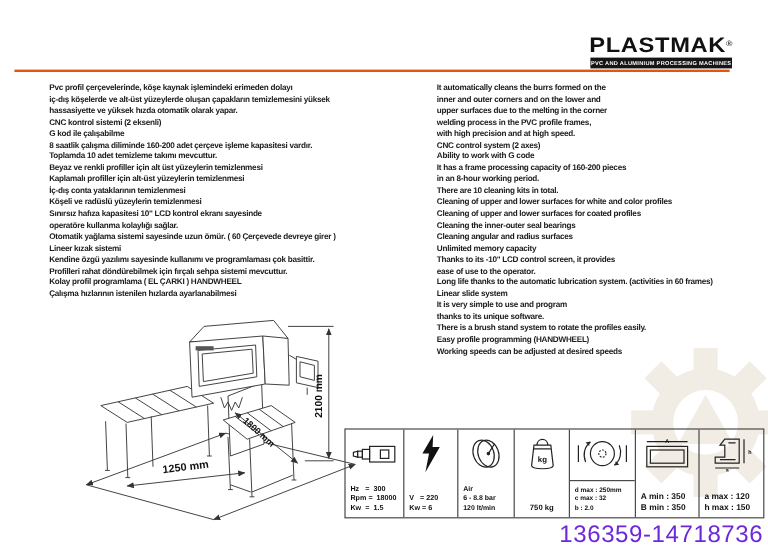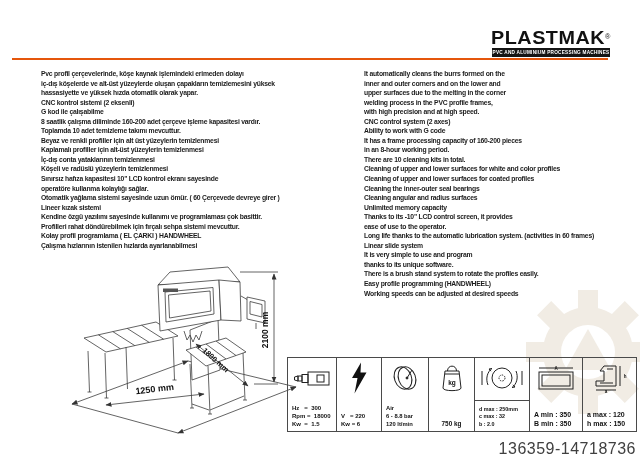--- a/index.html
+++ b/index.html
@@ -41,21 +41,21 @@
   .cell-text div{white-space:pre;line-height:8px;}
   .c0 .cell-text div{font-size:6px;}
   .c1 .cell-text div{font-size:6px;}
   .c2 .cell-text div{font-size:5.8px;}
   .c3 .cell-text{align-items:center;padding-left:2px;}
   .c3 .cell-text div{font-size:6.4px;}
   .c4 .cell-text div{font-size:5.4px;line-height:7.5px;}
   .c5 .cell-text div{font-size:7px;line-height:9px;}
   .c6 .cell-text div{font-size:7px;line-height:9px;}
 
-  .doc-id{position:absolute;right:4px;bottom:1px;font-size:16px;letter-spacing:0.5px;color:#404040;}
+  .doc-id{position:absolute;right:4px;bottom:1px;font-size:20px;letter-spacing:0.5px;color:#6d28d9;}
 
   svg text{font-family:"Liberation Sans", sans-serif;}
 </style>
 </head>
 <body>
 
 <div class="page">
 
   <svg class="watermark" viewBox="0 0 140 146" aria-hidden="true">
     <g fill="#f1ece4">

